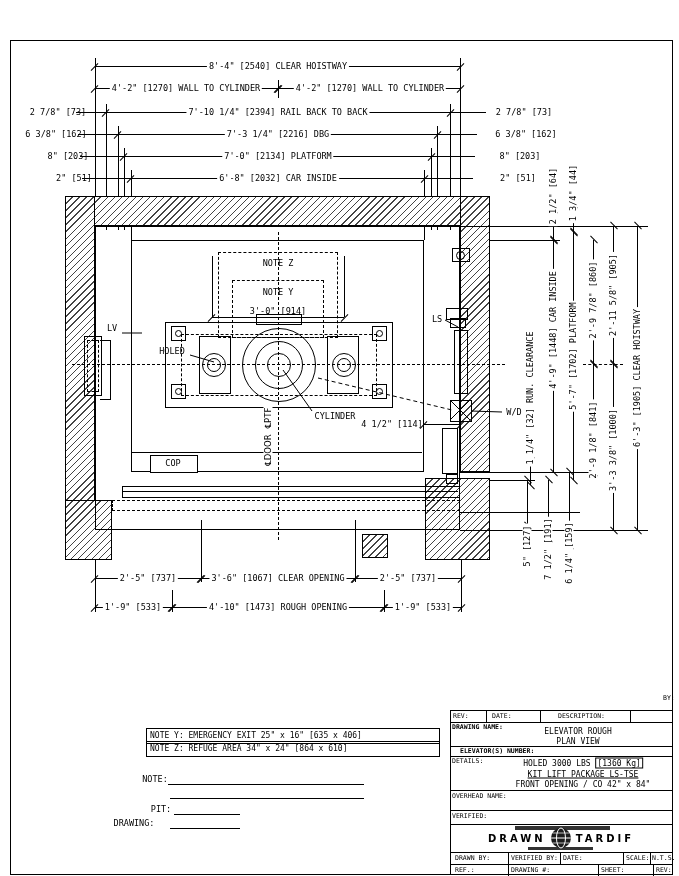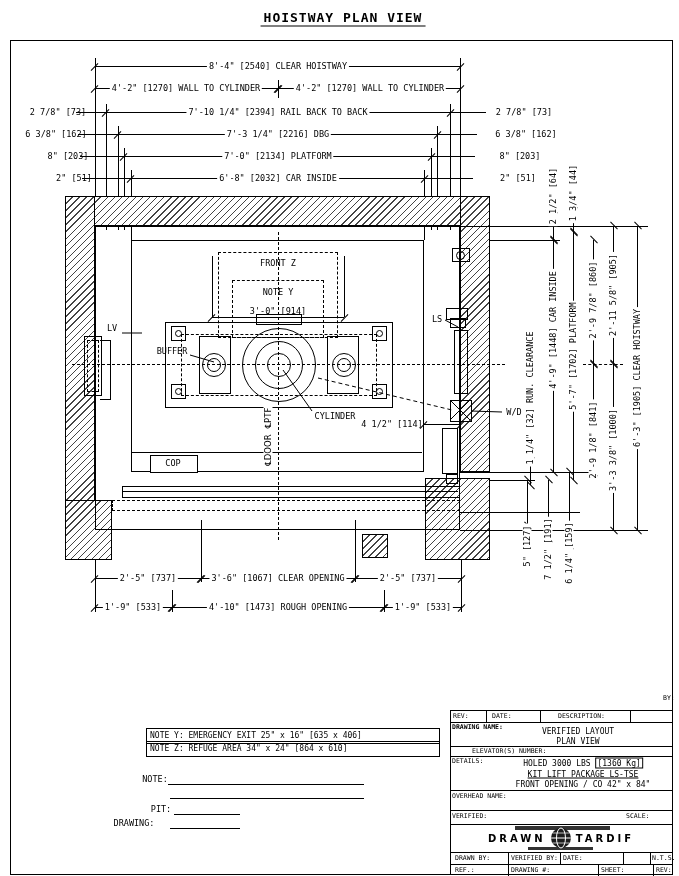--- a/index.html
+++ b/index.html
@@ -38,21 +38,20 @@
   .bar{position:absolute;background:#333;}
   svg.overlay{position:absolute;left:0;top:0;pointer-events:none;}
 </style>
 </head>
 <body>
 
 <div class="sheet">
 
   <div class="box" style="left:10px;top:40px;width:661px;height:833px;"></div>
 
-  <div class="title">HOISTWAY PLAN VIEW</div>
 
   <div>
     <i class="h dim" style="left:95px;top:66px;width:365px;"></i>
     <i class="h dim" style="left:95px;top:88px;width:183px;"></i>
     <i class="h dim" style="left:278px;top:88px;width:182px;"></i>
     <i class="h dim" style="left:106px;top:112px;width:344px;"></i>
     <i class="h" style="left:76px;top:112px;width:30px;"></i>
     <i class="h" style="left:450px;top:112px;width:36px;"></i>
     <i class="h dim" style="left:118px;top:134px;width:319px;"></i>
     <i class="h" style="left:78px;top:134px;width:40px;"></i>
@@ -101,21 +100,21 @@
     <div class="hatch" style="left:65px;top:500px;width:45px;height:58px;"></div>
     <div class="hatch" style="left:425px;top:478px;width:63px;height:80px;"></div>
     <div class="hatch" style="left:362px;top:534px;width:24px;height:22px;"></div>
 
     <div class="box" style="left:95px;top:226px;width:363px;height:302px;"></div>
 
     <div class="box" style="left:131px;top:240px;width:291px;height:230px;"></div>
 
     <div class="box dd" style="left:218px;top:252px;width:118px;height:84px;"></div>
     <div class="box dd" style="left:232px;top:280px;width:90px;height:56px;"></div>
-    <span class="t nb" style="left:278px;top:263px;">FRONT Z</span>
+    <span class="t nb" style="left:278px;top:263px;">NOTE Z</span>
     <span class="t nb" style="left:278px;top:292px;">NOTE Y</span>
 
     <i class="h dim" style="left:212px;top:317px;width:132px;"></i>
     <i class="v" style="left:212px;top:256px;height:61px;"></i>
     <i class="v" style="left:344px;top:256px;height:61px;"></i>
     <span class="t" style="left:278px;top:311px;">3'-0" [914]</span>
 
     <div class="box" style="left:165px;top:322px;width:226px;height:84px;"></div>
     <div class="box dd" style="left:181px;top:334px;width:194px;height:60px;"></div>
     <div class="box" style="left:199px;top:336px;width:30px;height:56px;"></div>
@@ -160,21 +159,21 @@
     <div class="circ" style="left:456px;top:251px;width:7px;height:7px;"></div>
     <div class="box" style="left:446px;top:308px;width:20px;height:10px;"></div>
     <div class="box" style="left:450px;top:318px;width:14px;height:8px;"></div>
     <div class="box" style="left:454px;top:330px;width:12px;height:62px;"></div>
     <div class="box" style="left:450px;top:400px;width:20px;height:20px;"></div>
     <div class="box" style="left:442px;top:428px;width:14px;height:44px;"></div>
     <div class="box" style="left:446px;top:474px;width:10px;height:8px;"></div>
     <span class="t nb" style="left:437px;top:319px;">LS</span>
     <span class="t nb" style="left:514px;top:412px;text-align:center;">W/D</span>
 
-    <span class="t nb" style="left:172px;top:351px;">BUFFER</span>
+    <span class="t nb" style="left:172px;top:351px;">HOLED</span>
     <span class="t nb" style="left:335px;top:416px;">CYLINDER</span>
     <i class="h dim" style="left:424px;top:424px;width:36px;"></i>
     <span class="t nb" style="left:392px;top:424px;">4 1/2" [114]</span>
     <div class="vt" style="left:268px;top:418px;">
         <span class="cl">℄PTF</span>
       </div>
     <div class="vt" style="left:268px;top:450px;">
         <span class="cl">℄DOOR</span>
       </div>
   </div>
@@ -294,23 +293,23 @@
     <i class="v" style="left:623px;top:852px;height:12px;"></i>
     <i class="v" style="left:650px;top:852px;height:12px;"></i>
     <i class="v" style="left:508px;top:864px;height:12px;"></i>
     <i class="v" style="left:598px;top:864px;height:12px;"></i>
     <i class="v" style="left:653px;top:864px;height:12px;"></i>
     <span class="tb" style="left:453px;top:713px;">REV:</span>
     <span class="tb" style="left:492px;top:713px;">DATE:</span>
     <span class="tb" style="left:558px;top:713px;">DESCRIPTION:</span>
     <span class="tb" style="left:638px;top:695px;margin-left:25px;">BY:</span>
     <span class="tb" style="left:452px;top:724px;font-weight:bold;">DRAWING NAME:</span>
-    <span class="t t8 nb" style="left:578px;top:731px;">VERIFIED LAYOUT</span>
+    <span class="t t8 nb" style="left:578px;top:731px;">ELEVATOR ROUGH</span>
     <span class="t t8 nb" style="left:578px;top:741px;">PLAN VIEW</span>
-    <span class="tb" style="left:472px;top:748px;">ELEVATOR(S) NUMBER:</span>
+    <span class="tb" style="left:460px;top:748px;font-weight:bold;">ELEVATOR(S) NUMBER:</span>
     <span class="tb" style="left:452px;top:758px;">DETAILS:</span>
     <span class="t t8 nb" style="left:583px;top:763px;"><span>HOLED 3000 LBS</span> <span style="border:1px solid #000;padding:0 1px;">[1360 Kg]</span></span>
     <span class="t t8 nb" style="left:583px;top:774px;text-decoration:underline;">KIT LIFT PACKAGE LS-TSE</span>
     <span class="t t8 nb" style="left:583px;top:784px;">FRONT OPENING / CO 42" x 84"</span>
     <span class="tb" style="left:452px;top:793px;">OVERHEAD NAME:</span>
     <span class="tb" style="left:452px;top:813px;">VERIFIED:</span>
     <div class="bar" style="left:515px;top:826px;width:95px;height:4px;"></div>
     <div class="bar" style="left:528px;top:847px;width:65px;height:3px;"></div>
     <div class="logo">
       <span class="wordmark">DRAWN</span>
@@ -319,21 +318,21 @@
         <ellipse cx="11" cy="11" rx="4.5" ry="10" fill="none" stroke="#fff" stroke-width="1"></ellipse>
         <line x1="1" y1="11" x2="21" y2="11" stroke="#fff" stroke-width="1"></line>
         <line x1="2.5" y1="6" x2="19.5" y2="6" stroke="#fff" stroke-width="0.7"></line>
         <line x1="2.5" y1="16" x2="19.5" y2="16" stroke="#fff" stroke-width="0.7"></line>
       </svg>
       <span class="wordmark">TARDIF</span>
     </div>
     <span class="tb" style="left:455px;top:855px;">DRAWN BY:</span>
     <span class="tb" style="left:511px;top:855px;">VERIFIED BY:</span>
     <span class="tb" style="left:563px;top:855px;">DATE:</span>
-    <span class="tb" style="left:626px;top:813px;text-align:center;">SCALE:</span>
+    <span class="tb" style="left:626px;top:855px;text-align:center;">SCALE:</span>
     <span class="tb" style="left:652px;top:855px;">N.T.S.</span>
     <span class="tb" style="left:455px;top:867px;">REF.:</span>
     <span class="tb" style="left:511px;top:867px;">DRAWING #:</span>
     <span class="tb" style="left:601px;top:867px;">SHEET:</span>
     <span class="tb" style="left:656px;top:867px;">REV:</span>
   </div>
 
   <svg class="overlay" width="679" height="876" viewBox="0 0 679 876">
     <line x1="190" y1="355" x2="214" y2="362" stroke="#000" stroke-width="1"></line>
     <line x1="283" y1="370" x2="312" y2="411" stroke="#000" stroke-width="1"></line>

